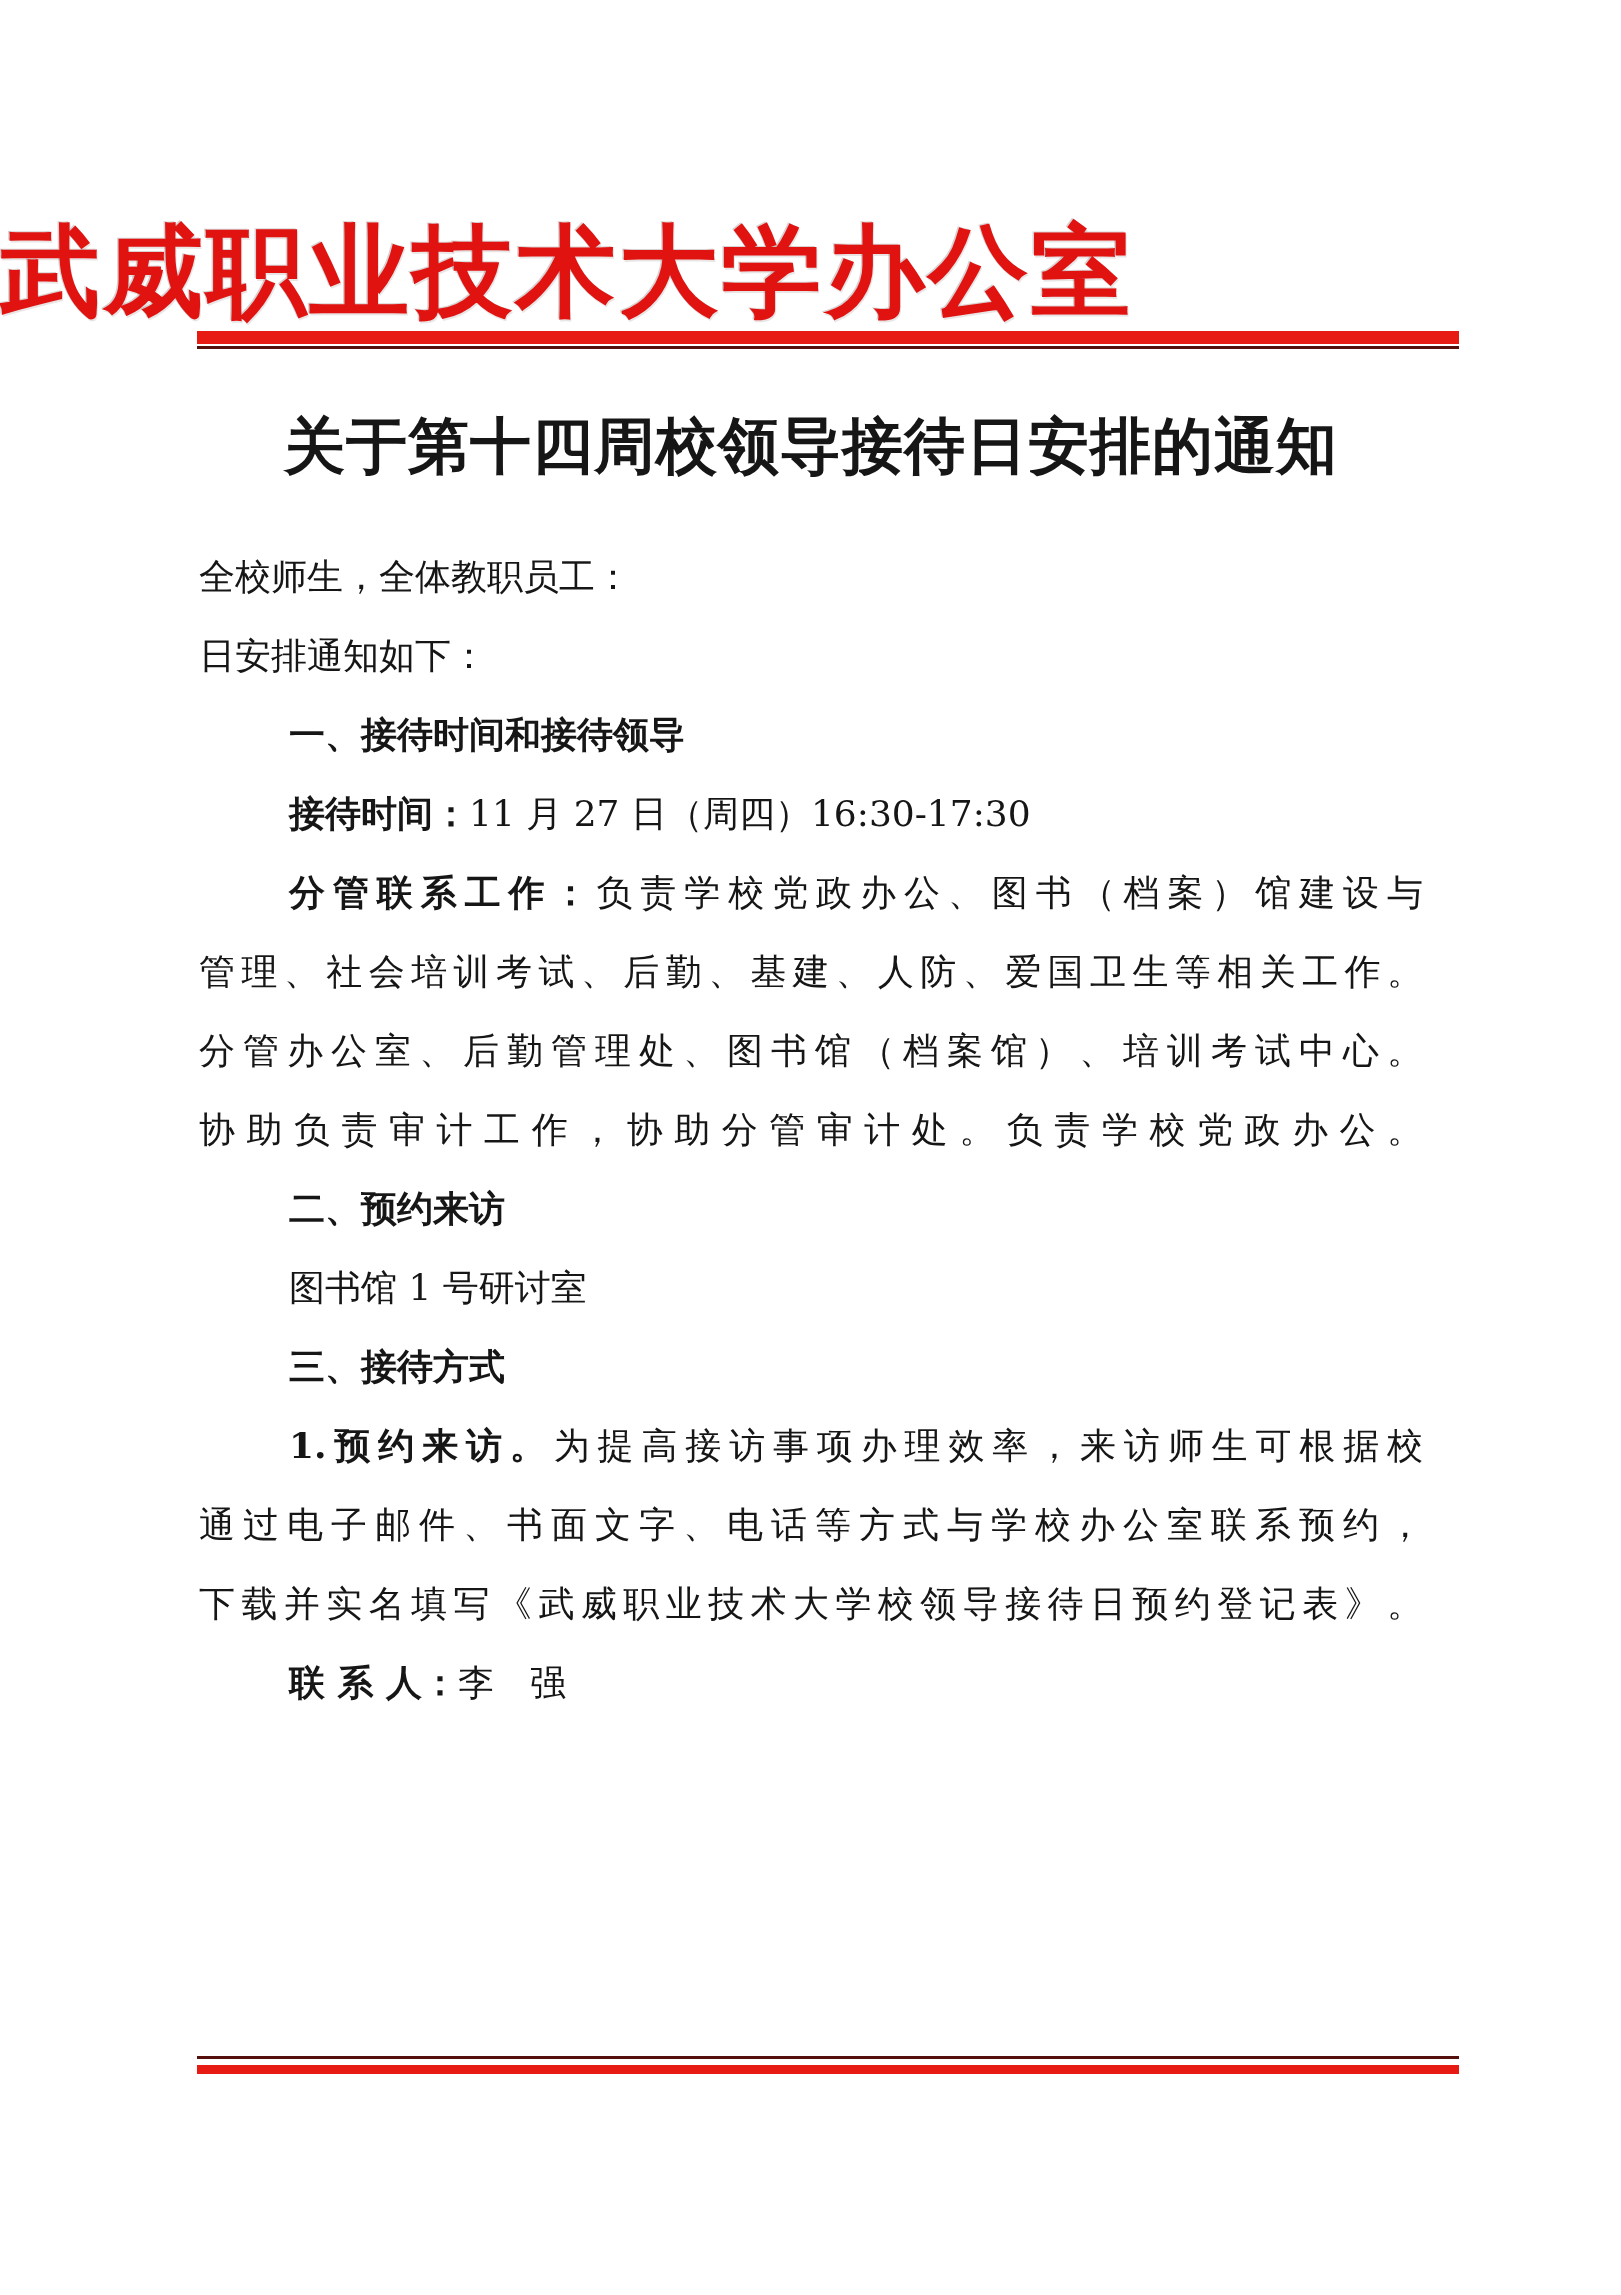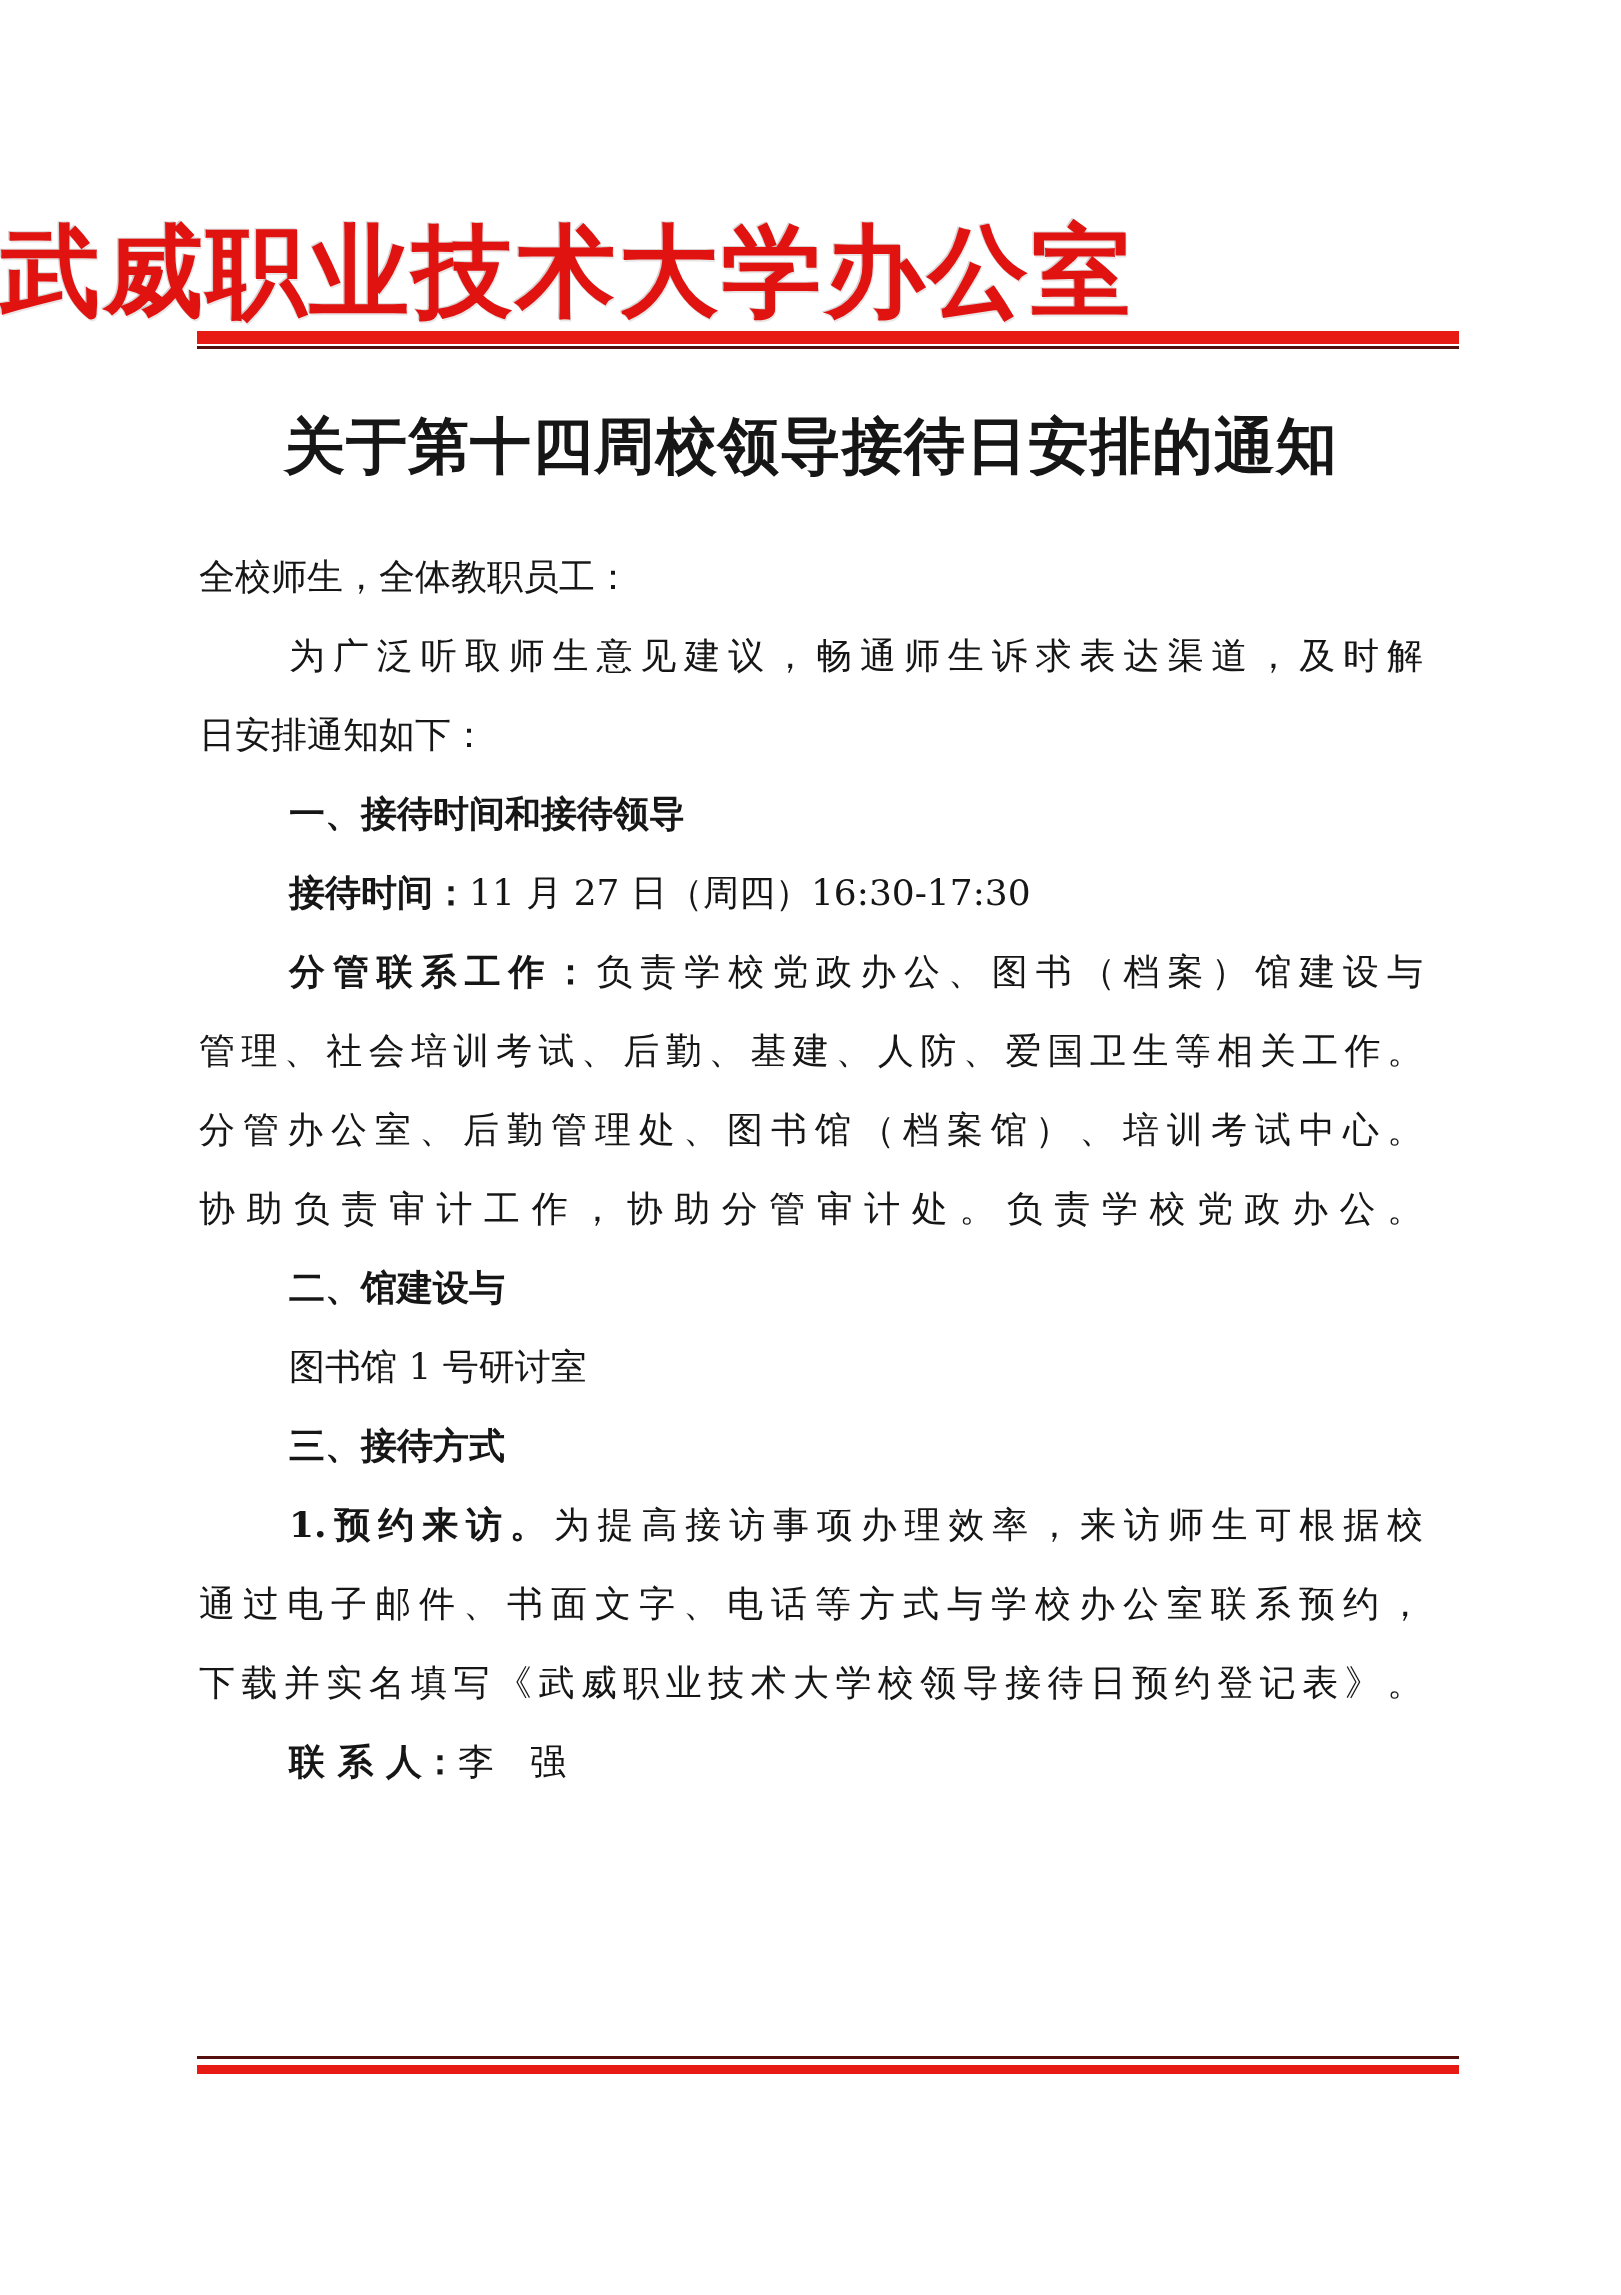--- a/index.html
+++ b/index.html
@@ -84,39 +84,38 @@
 
   <div class="rule rule-top-thick"></div>
   <div class="rule rule-top-thin"></div>
 
   <div class="doc-title">关于第十四周校领导接待日安排的通知</div>
 
   <div class="body-block">
 
     <div class="line"><span class="lbl"></span><span>全校师生，全体教职员工：</span></div>
 
-    <div class="line ind fill"><span class="lbl"></span><span>为广泛听取师生意见建议，畅通师生诉求表达渠道，及时解</span></div>
 
 
     <div class="line"><span class="lbl"></span><span>日安排通知如下：</span></div>
 
     <div class="line ind"><span class="lbl">一、接待时间和接待领导</span><span></span></div>
 
     <div class="line ind"><span class="lbl">接待时间：</span><span>11 月 27 日（周四）16:30-17:30</span></div>
 
 
     <div class="line ind fill"><span class="lbl">分管联系工作：</span><span>负责学校党政办公、图书（档案）馆建设与</span></div>
 
     <div class="line fill"><span class="lbl"></span><span>管理、社会培训考试、后勤、基建、人防、爱国卫生等相关工作。</span></div>
 
     <div class="line fill"><span class="lbl"></span><span>分管办公室、后勤管理处、图书馆（档案馆）、培训考试中心。</span></div>
 
     <div class="line fill"><span class="lbl"></span><span>协助负责审计工作，协助分管审计处。负责学校党政办公。</span></div>
 
-    <div class="line ind"><span class="lbl">二、馆建设与</span><span></span></div>
+    <div class="line ind"><span class="lbl">二、预约来访</span><span></span></div>
 
     <div class="line ind"><span class="lbl"></span><span>图书馆 1 号研讨室</span></div>
 
     <div class="line ind"><span class="lbl">三、接待方式</span><span></span></div>
 
     <div class="line ind fill"><span class="lbl">1.预约来访。</span><span>为提高接访事项办理效率，来访师生可根据校</span></div>
 
 
     <div class="line fill"><span class="lbl"></span><span>通过电子邮件、书面文字、电话等方式与学校办公室联系预约，</span></div>
 

